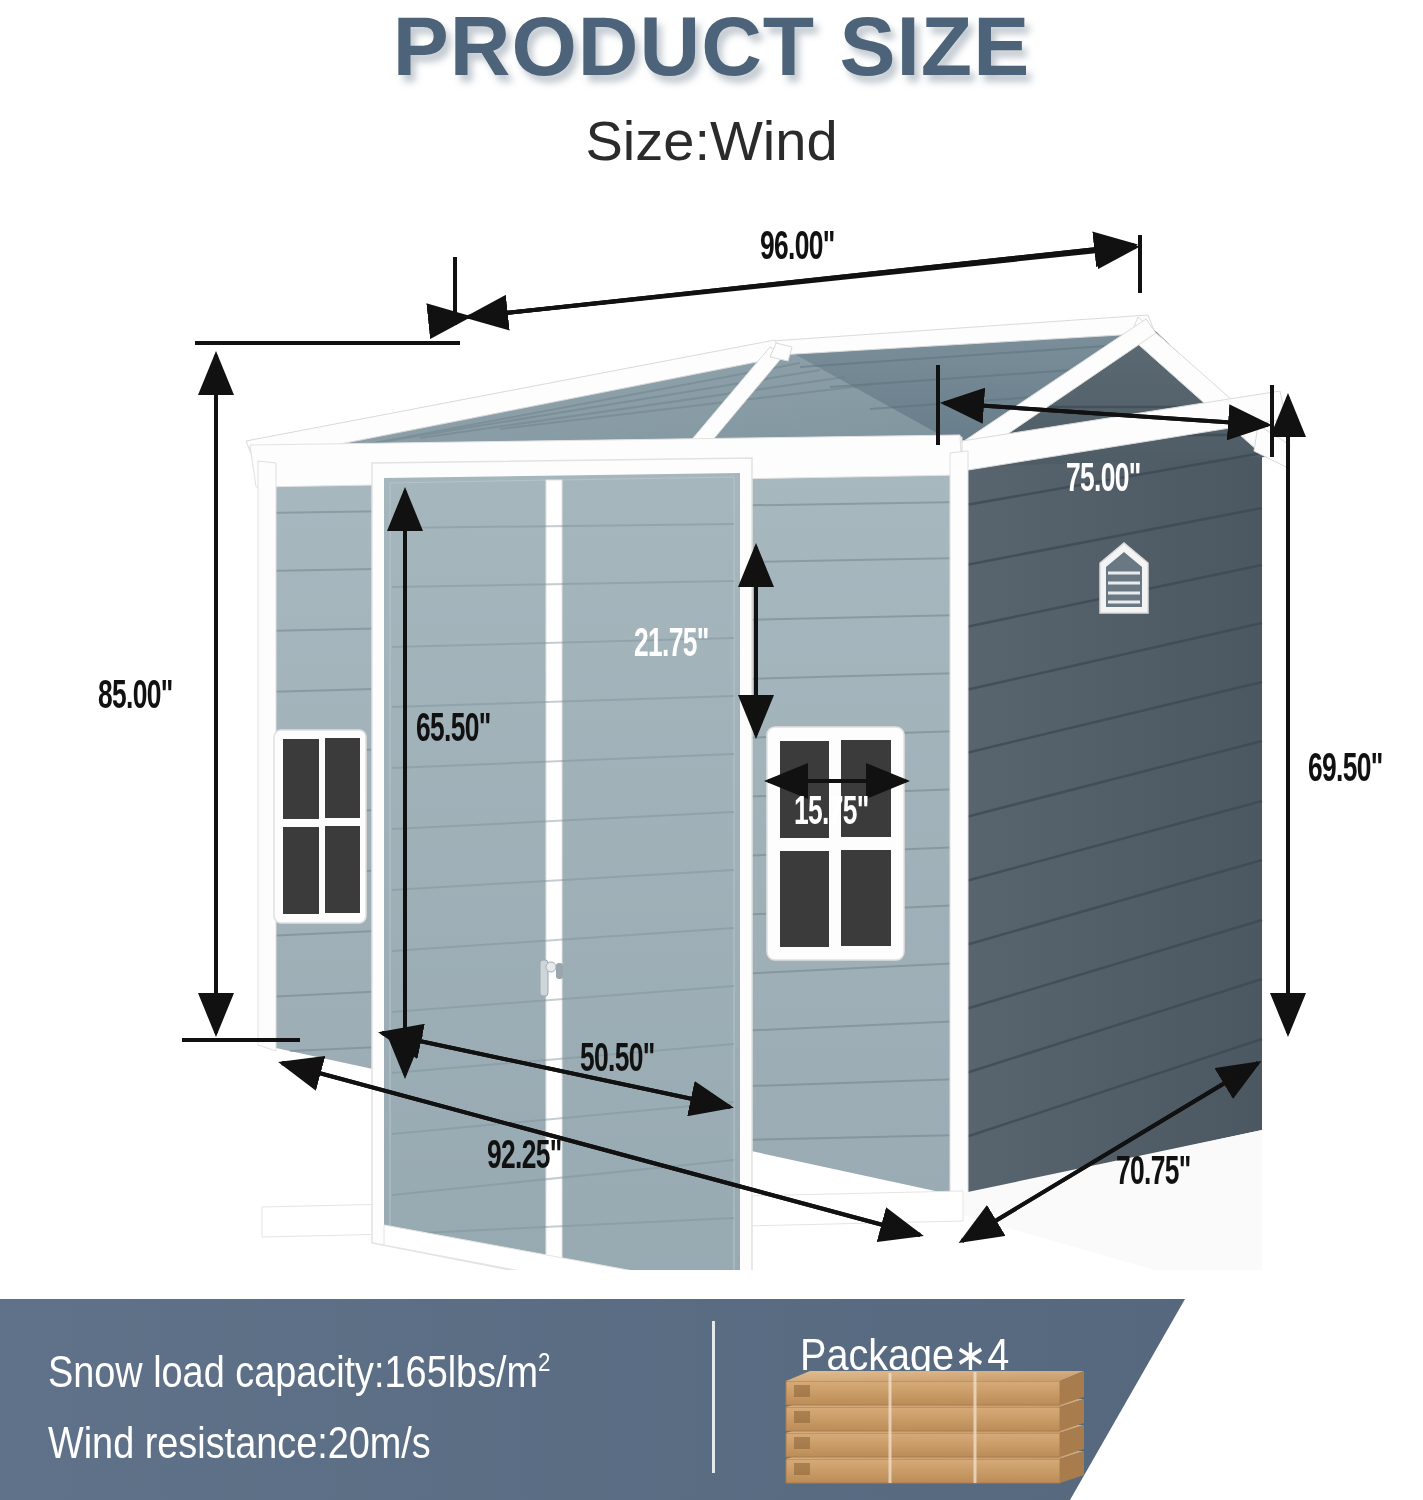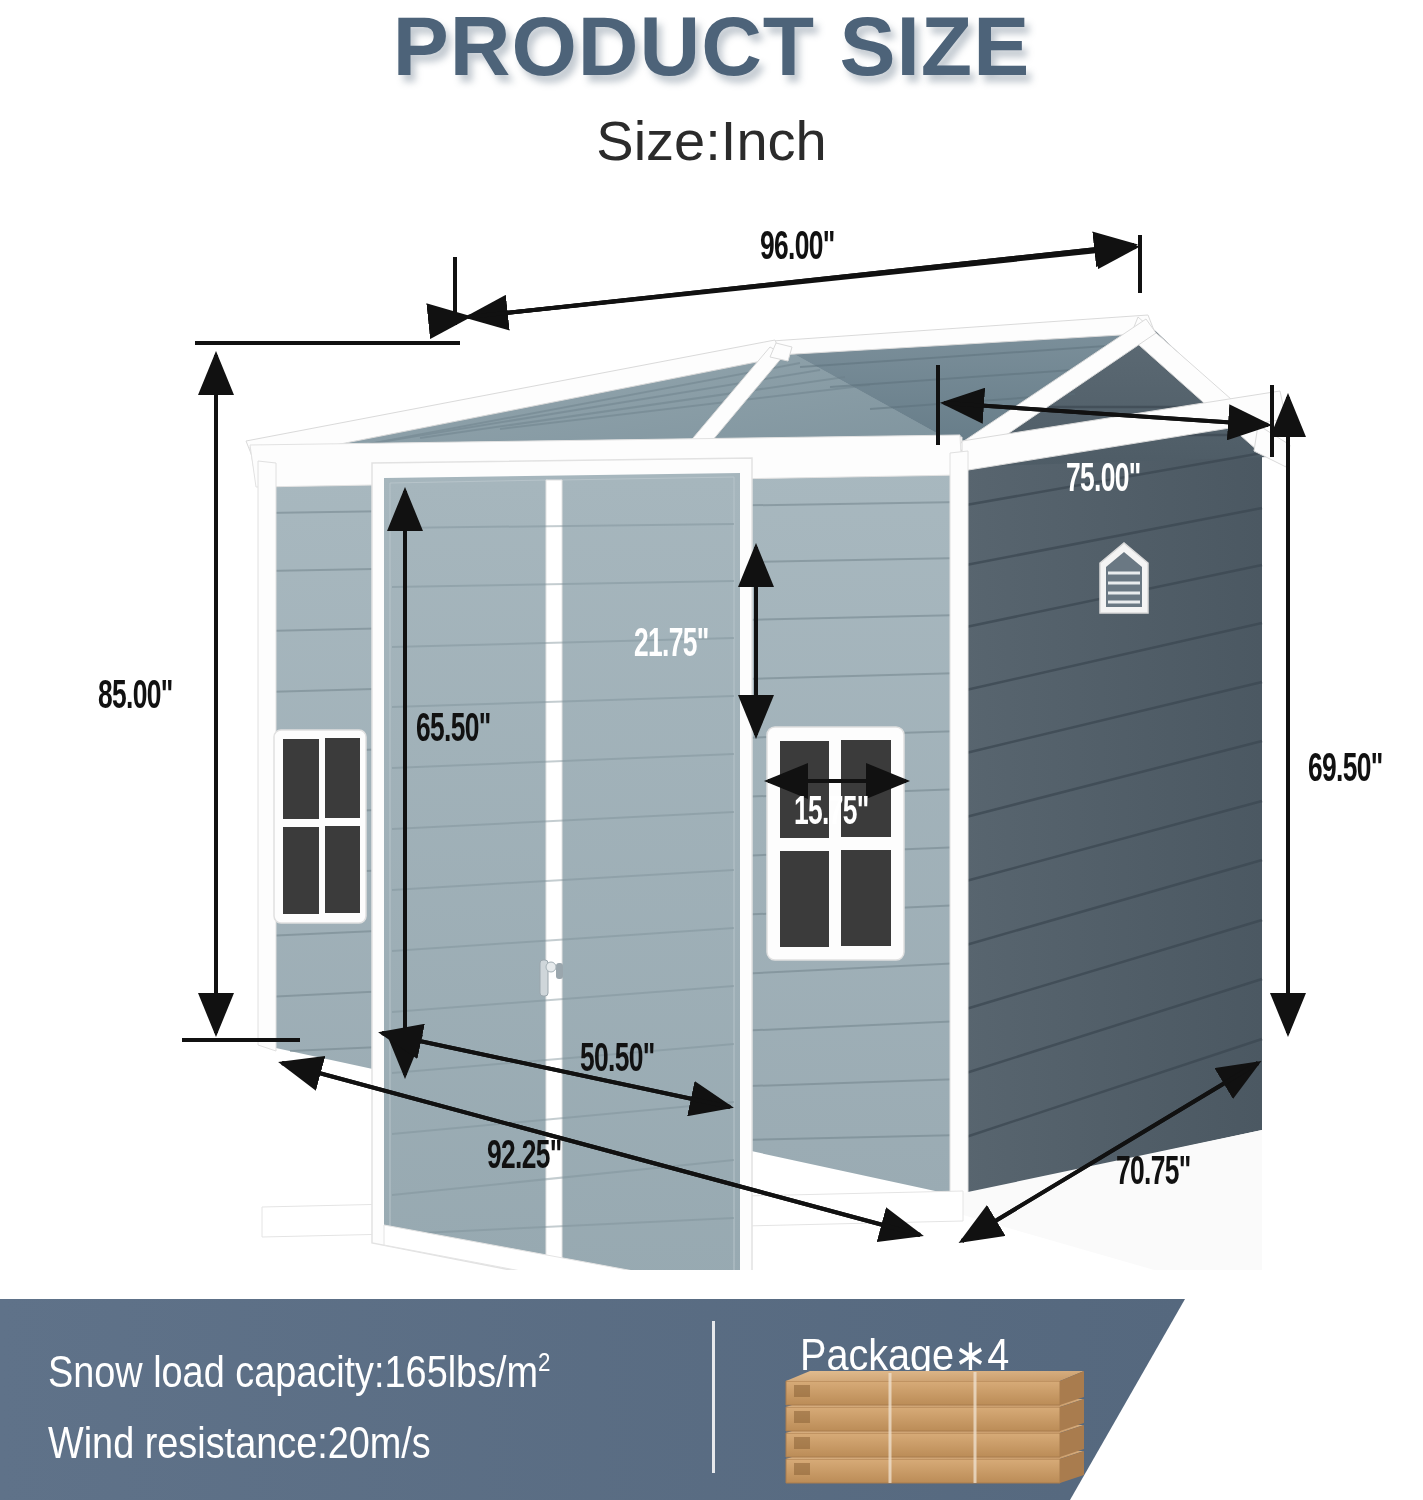--- a/index.html
+++ b/index.html
@@ -36,21 +36,21 @@
   .infotext sup{font-size:26px;vertical-align:super;}
   #pkg-label{position:absolute;color:#fff;font-size:44px;white-space:nowrap;
              font-family:"Liberation Sans","DejaVu Sans",sans-serif;
              transform:scaleX(.9);transform-origin:left center;}
 </style>
 </head>
 <body>
 
 <div id="header">
   <div id="title">PRODUCT SIZE</div>
-  <div id="subtitle">Size:Inch</div>
+  <div id="subtitle">Size:Wind</div>
 </div>
 
 <div id="stage">
 <svg width="1423" height="1075" viewBox="0 0 1423 1075">
   <defs>
     <linearGradient id="gRoofL" x1="0" y1="0" x2="1" y2="1">
       <stop offset="0" stop-color="#97a9b1"></stop>
           <stop offset="1" stop-color="#7e939d"></stop>
     </linearGradient>
     <linearGradient id="gRoofR" x1="0" y1="0" x2="0" y2="1">

